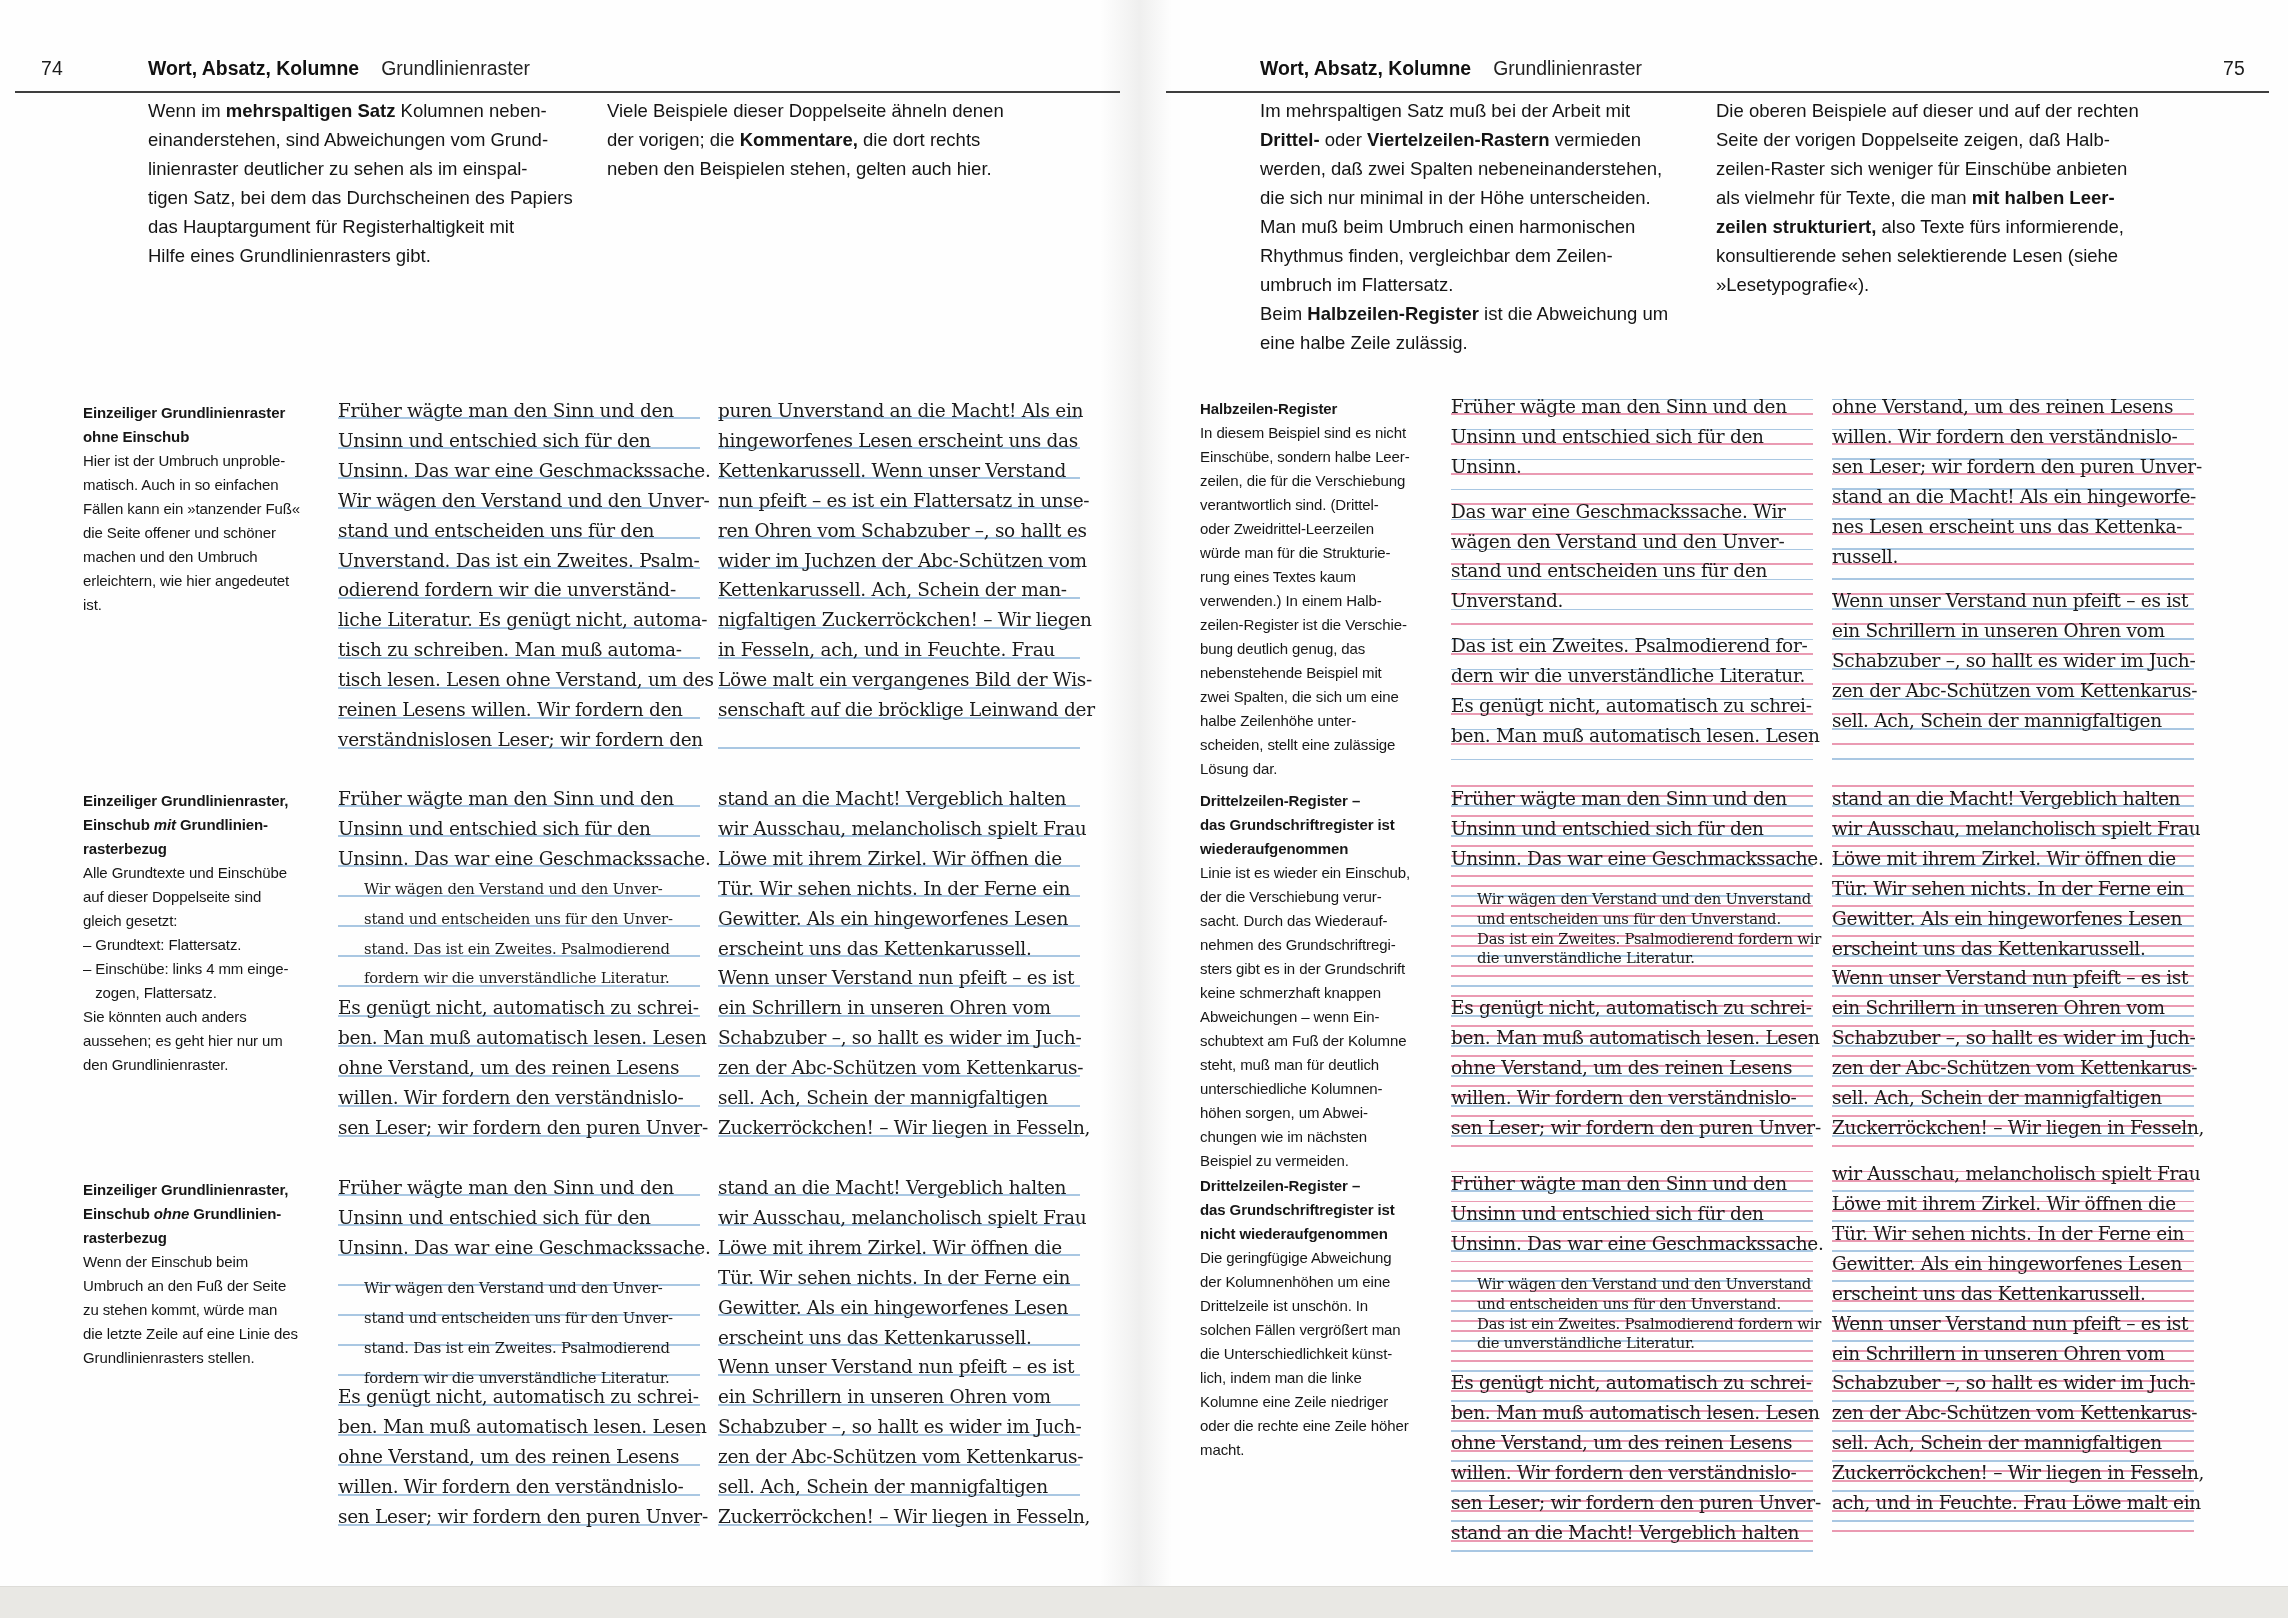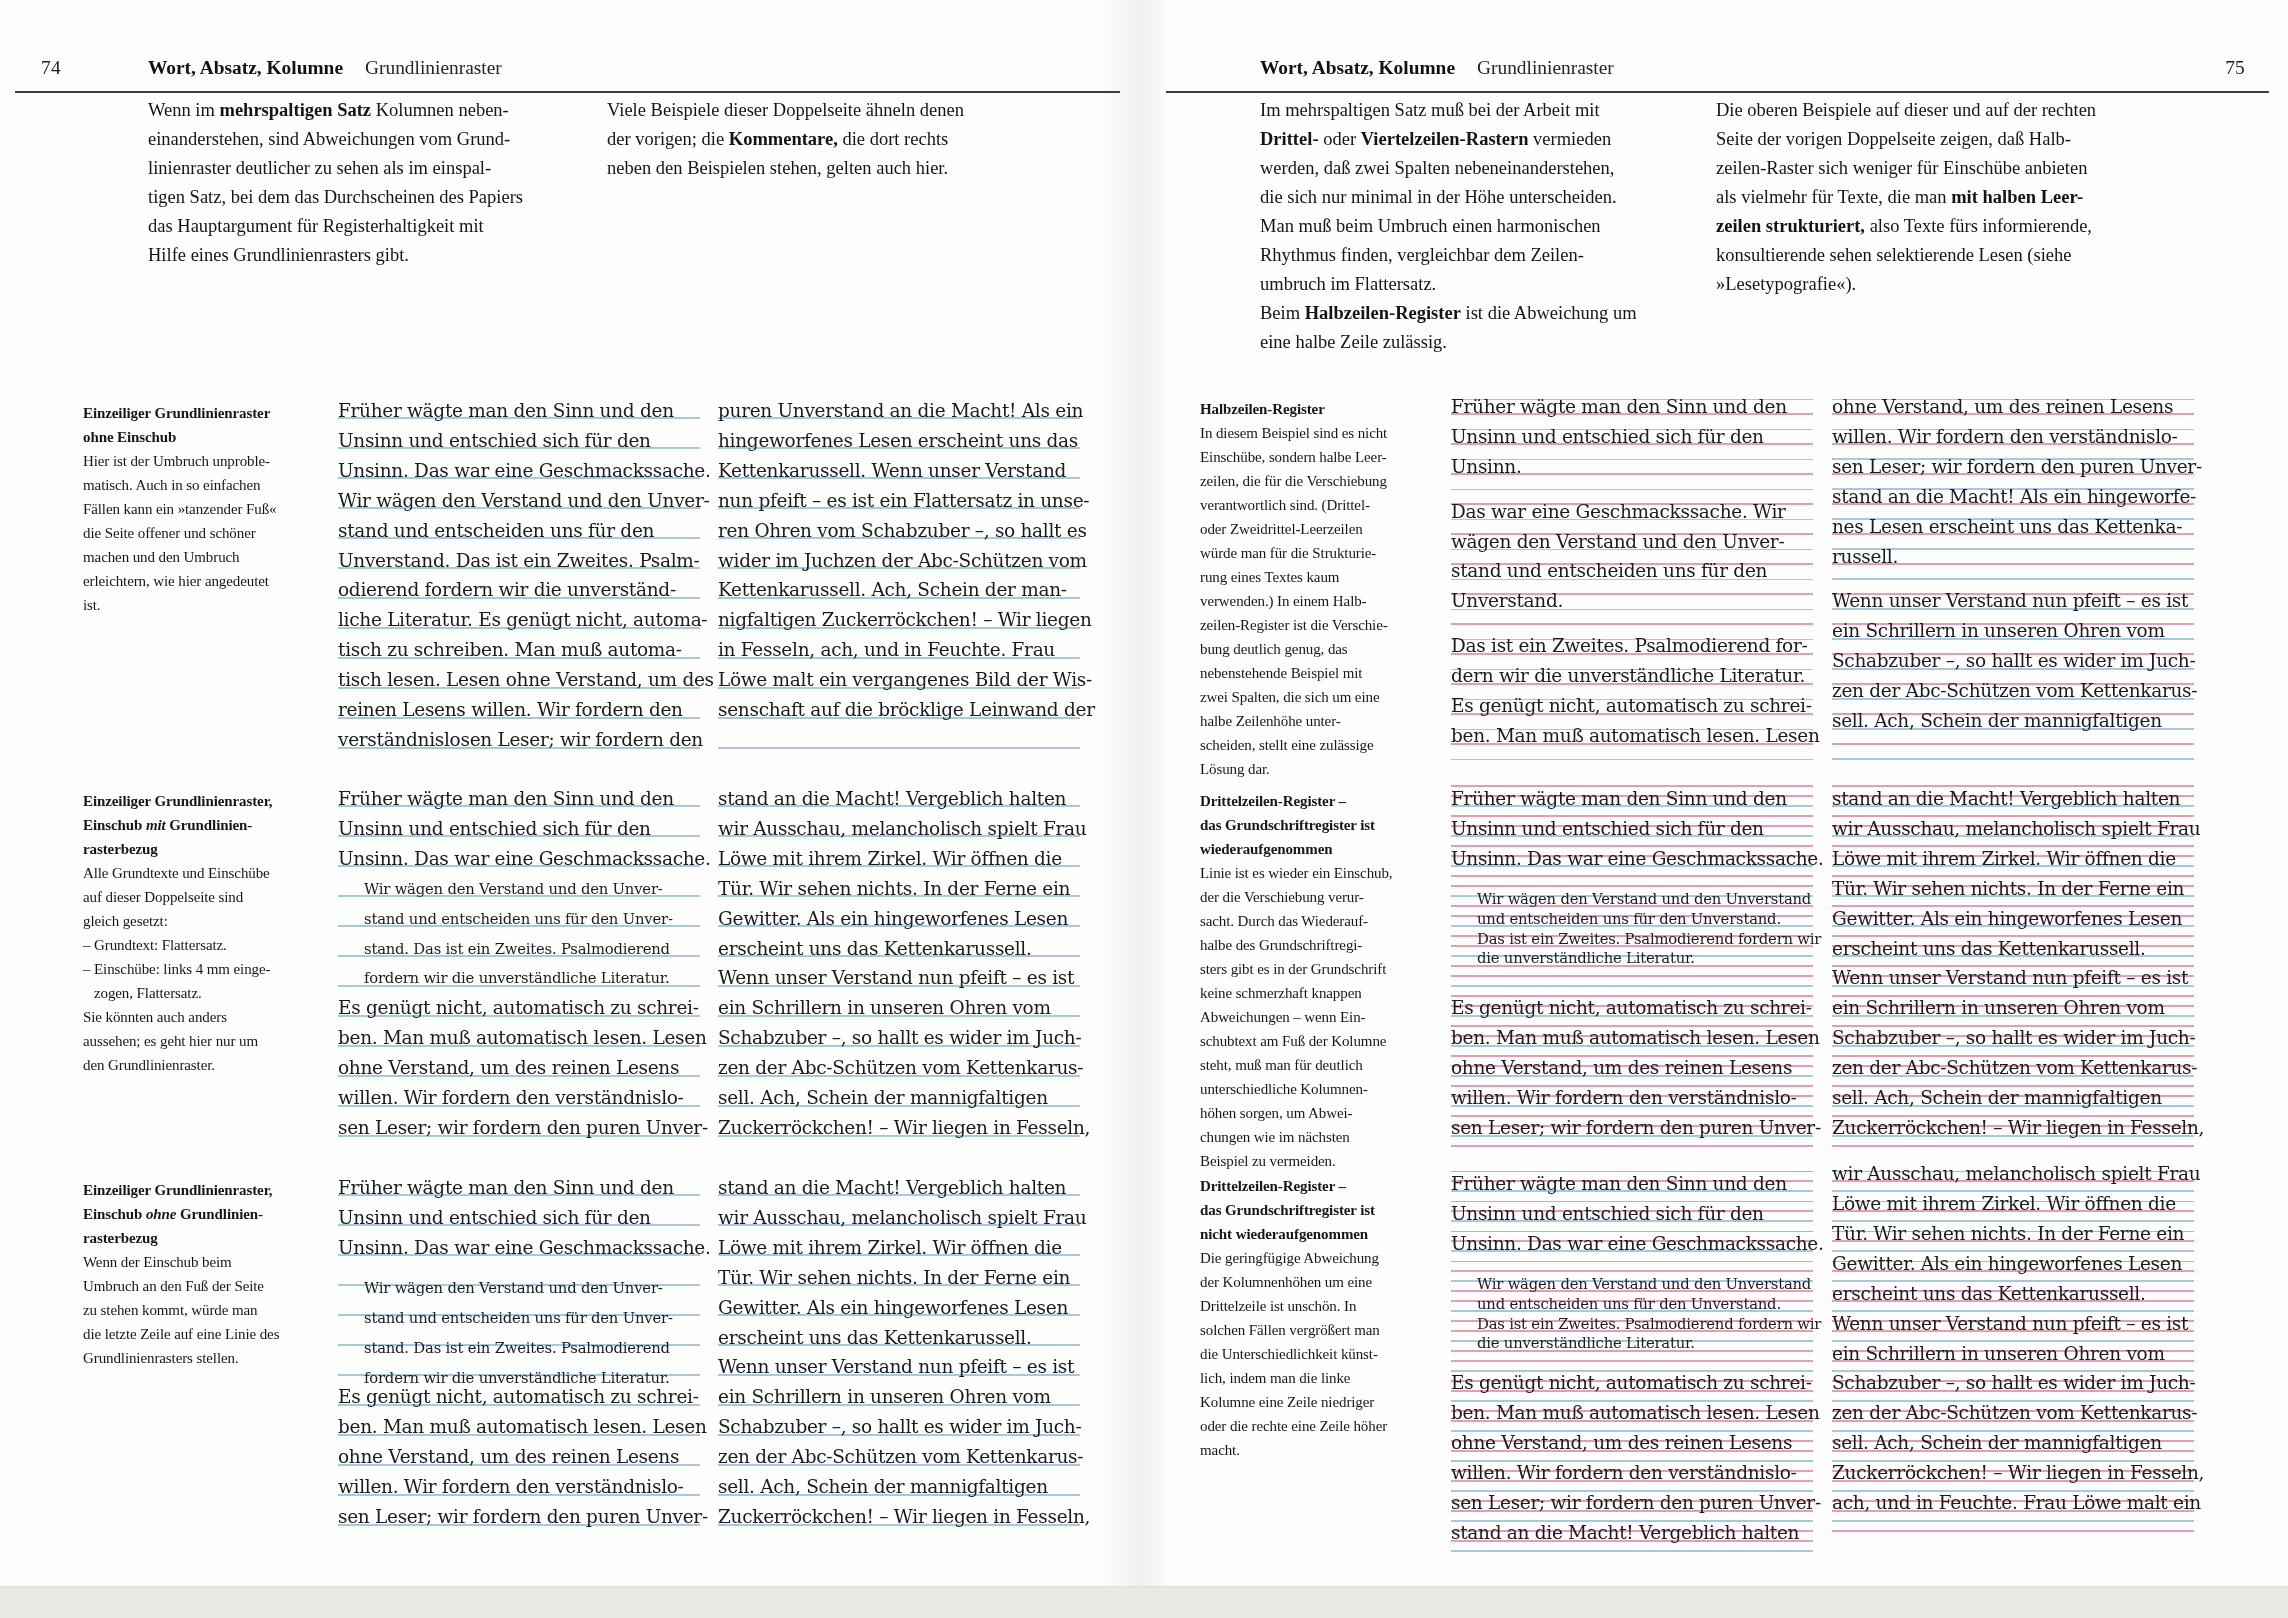--- a/index.html
+++ b/index.html
@@ -1,18 +1,18 @@
 <!DOCTYPE html>
 <html style="font-size:14.8px"><head>
 <meta charset="utf-8">
 <style>
   html,body{margin:0;padding:0;background:#b0b0b0;}
   #canvas{position:relative;width:2289px;height:1619px;background:#fefefe;overflow:hidden;
           font-family:"Liberation Sans",sans-serif;}
-  .abs{position:absolute;font-family:Liberation Serif, serif;}
+  .abs{position:absolute;}
   .hdr-num{font-size:19.4px;color:#1c1c1c;letter-spacing:0.2px;}
   .hdr-title{font-size:19.4px;color:#111;white-space:pre;}
   .hdr-title .b{font-weight:700;}
   .hdr-title .r{font-weight:400;color:#232323;margin-left:22px;}
   .rule{background:#3e3e3e;height:2px;}
   .intro-line{font-size:18.5px;line-height:29px;white-space:pre;color:#141414;}
   .intro-line .b{font-weight:700;}
   .note{color:#161616;}
   .note div{font-size:15px;line-height:24px;white-space:pre;letter-spacing:-0.1px;}
   .note .hl{font-weight:700;}
@@ -247,21 +247,21 @@
         <div class="exl" style="top: 284px;">zen der Abc-Schützen vom Kettenkarus-</div>
         <div class="exl" style="top: 314px;">sell. Ach, Schein der mannigfaltigen</div>
       </div>
       <div class="abs note" style="left: 1200px; top: 789px; width: 238px;">
         <div class="hl"><span>Drittelzeilen-Register –</span></div>
         <div class="hl"><span>das Grundschriftregister ist</span></div>
         <div class="hl"><span>wiederaufgenommen</span></div>
         <div>Linie ist es wieder ein Einschub,</div>
         <div>der die Verschiebung verur-</div>
         <div>sacht. Durch das Wiederauf-</div>
-        <div>halbe des Grundschriftregi-</div>
+        <div>nehmen des Grundschriftregi-</div>
         <div>sters gibt es in der Grundschrift</div>
         <div>keine schmerzhaft knappen</div>
         <div>Abweichungen – wenn Ein-</div>
         <div>schubtext am Fuß der Kolumne</div>
         <div>steht, muß man für deutlich</div>
         <div>unterschiedliche Kolumnen-</div>
         <div>höhen sorgen, um Abwei-</div>
         <div>chungen wie im nächsten</div>
         <div>Beispiel zu vermeiden.</div>
       </div>

